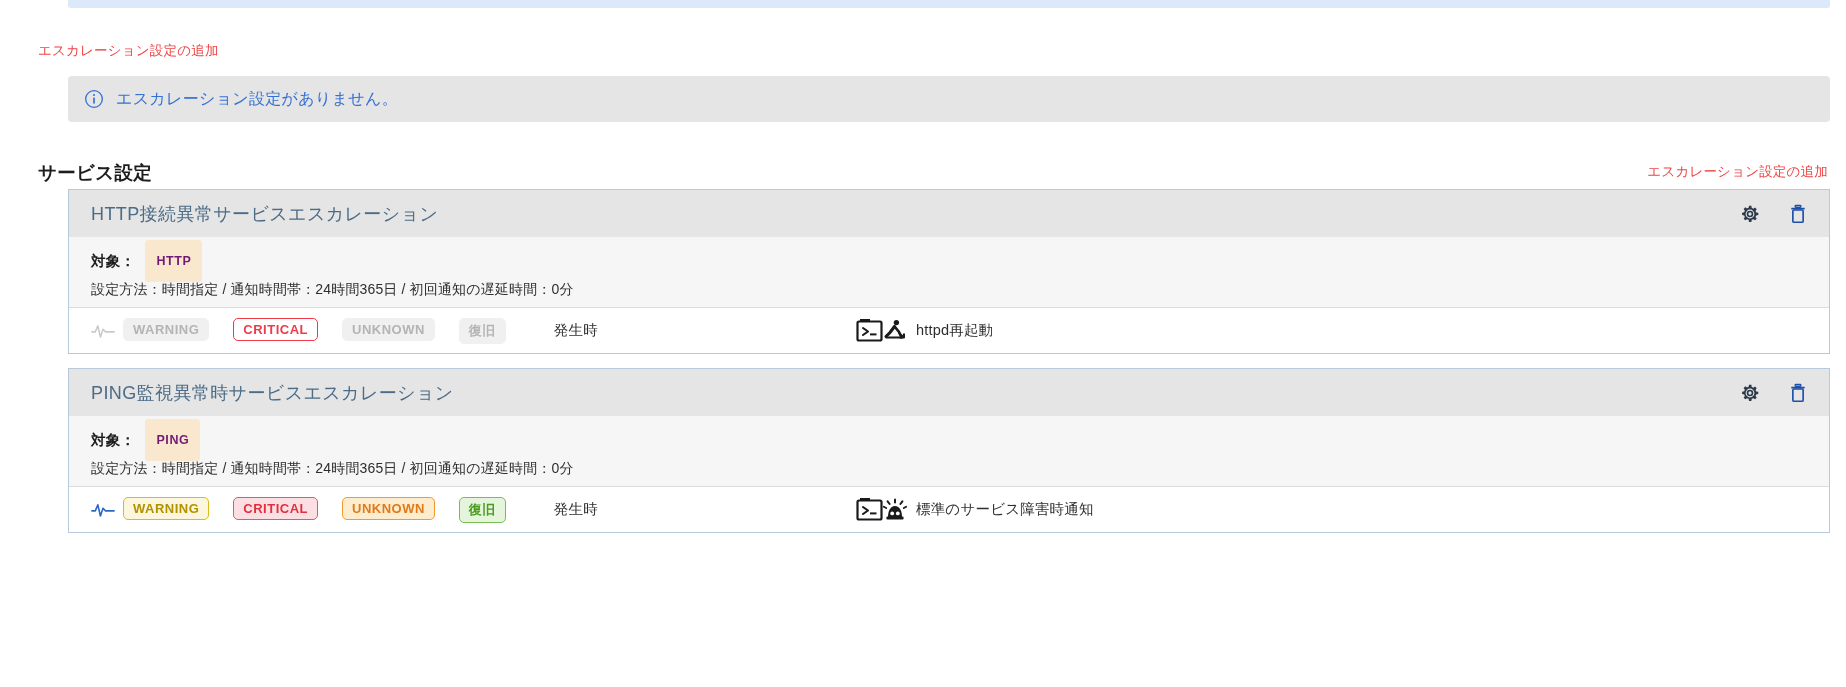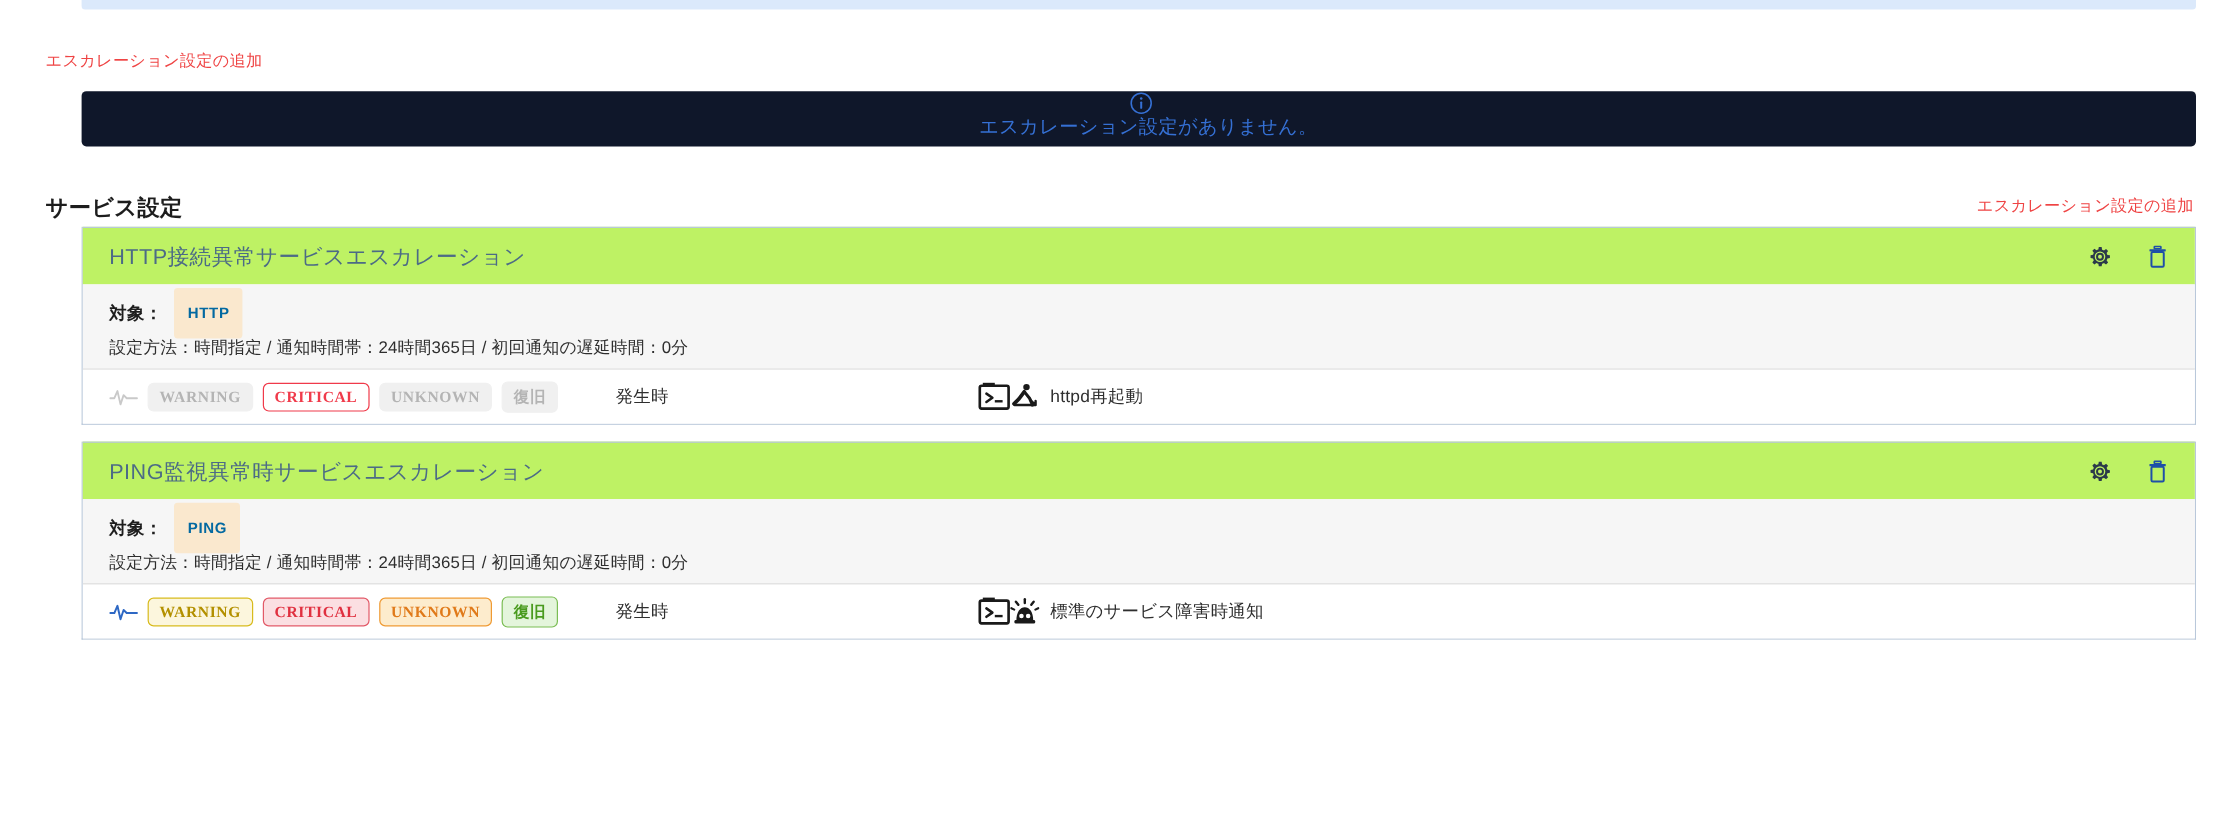--- a/index.html
+++ b/index.html
@@ -53,27 +53,26 @@
     color: #ef4444;
     white-space: nowrap;
     cursor: pointer;
     letter-spacing: 0.2px;
   }
 
   
   .alert-info {
     margin: 8px 16px 0 68px;
     height: 46px;
-    background: #0f172a;
+    background: #e5e5e5;
     border-radius: 4px;
     display: flex;
     align-items: center;
     padding-left: 16px;
     box-sizing: border-box;
-    flex-direction: column;
   }
   .alert-icon {
     width: 20px;
     height: 20px;
     flex: 0 0 20px;
     margin-right: 12px;
     display: block;
   }
   .alert-text {
     font-size: 16px;
@@ -83,21 +82,21 @@
 
   
   .card {
     margin: 0 16px 0 68px;
     border: 1px solid #b9c8da;
     border-top: none;
     background: #ffffff;
     box-sizing: border-box;
   }
   .card-header {
-    background: #bef264;
+    background: #e5e5e5;
     border-top: 1px solid #b9c8da;
     height: 48px;
     display: flex;
     align-items: center;
     justify-content: space-between;
     padding: 0 20px 0 22px;
     box-sizing: border-box;
   }
   .card-title {
     font-size: 18px;
@@ -129,21 +128,21 @@
   }
   .target-label {
     font-size: 14.5px;
     font-weight: bold;
     color: #1d1d1d;
     margin-right: 10px;
     letter-spacing: 0.3px;
   }
   .target-badge {
     background: #fae8ce;
-    color: #0369a1;
+    color: #701a75;
     font-size: 12.5px;
     font-weight: bold;
     letter-spacing: 0.6px;
     padding: 14px 11px;
     border-radius: 3px;
   }
   .settings-line {
     margin-top: 8px;
     font-size: 14px;
     color: #2e2e2e;
@@ -162,23 +161,22 @@
   }
   .pulse-icon {
     width: 24px;
     height: 20px;
     flex: 0 0 24px;
     margin-right: 8px;
     display: block;
   }
   .badges {
     display: flex;
-    align-items: center;
-    gap: 8px;
-    font-family: Liberation Serif, serif;
+    align-items: flex-start;
+    gap: 24px;
   }
   .sbadge {
     font-size: 13px;
     font-weight: bold;
     letter-spacing: 0.5px;
     padding: 3px 9px;
     border-radius: 5px;
     border: 1px solid transparent;
     white-space: nowrap;
   }

